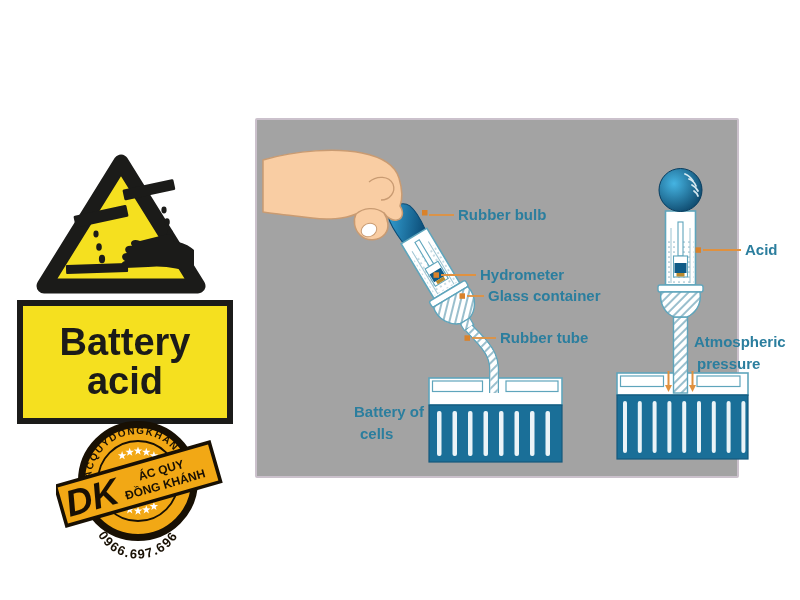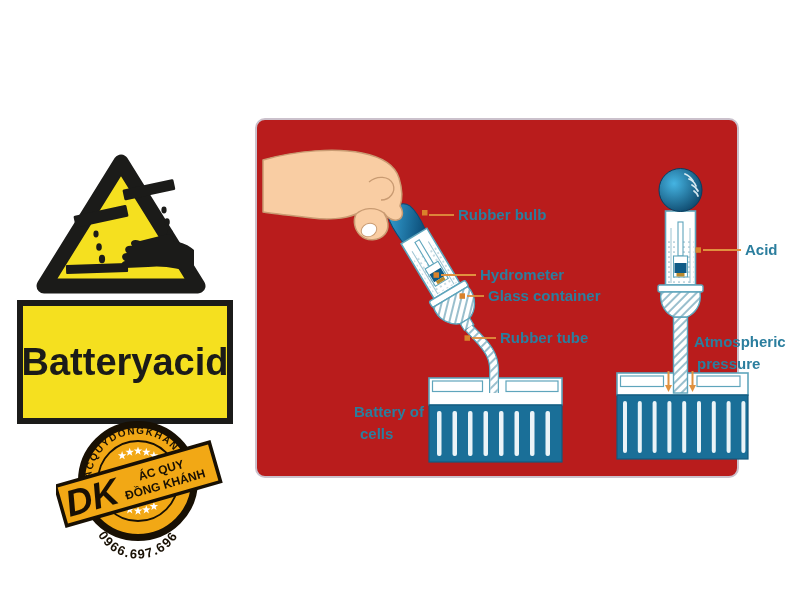--- a/index.html
+++ b/index.html
@@ -2,27 +2,27 @@
 <html><head>
 <meta charset="utf-8">
 <style>
   html,body{margin:0;padding:0;background:#ffffff;}
   .canvas{position:relative;width:800px;height:600px;background:#ffffff;overflow:hidden;
           font-family:"Liberation Sans",sans-serif;}
   
   .sign-tri{position:absolute;left:30px;top:146px;}
   .sign-box{position:absolute;left:17px;top:300px;width:216px;height:124px;
             box-sizing:border-box;border:6px solid #1b1b19;background:#f5e01f;
-            display:flex;flex-direction:row;align-items:center;justify-content:center;}
+            display:flex;flex-direction:column;align-items:center;justify-content:center;}
   .sign-box .ln{font-weight:bold;font-size:38px;line-height:1.02;color:#1b1b19;letter-spacing:0px;}
   
   .stamp{position:absolute;left:56px;top:412px;}
   
   .panel{position:absolute;left:255px;top:118px;width:484px;height:360px;
-         box-sizing:border-box;border:2px solid #cbc1cc;background:#b91c1c;border-radius:10px;}
+         box-sizing:border-box;border:2px solid #cbc1cc;background:#a3a3a3;border-radius:2px;}
   .panel svg{display:block;}
   .dlbl{font-family:"Liberation Sans",sans-serif;font-weight:bold;font-size:15px;fill:#2B7E9E;}
   .arcTxtTop{font-family:"Liberation Sans",sans-serif;font-weight:bold;font-size:10px;fill:#181004;letter-spacing:1.4px;}
   .arcTxtBot{font-family:"Liberation Sans",sans-serif;font-weight:bold;font-size:13px;fill:#181004;letter-spacing:1.5px;}
   .bannerBig{font-family:"Liberation Sans",sans-serif;font-weight:bold;font-style:italic;font-size:37px;fill:#181004;}
   .bannerSm{font-family:"Liberation Sans",sans-serif;font-weight:bold;font-size:12px;fill:#181004;}
 </style>
 </head>
 <body>
 

